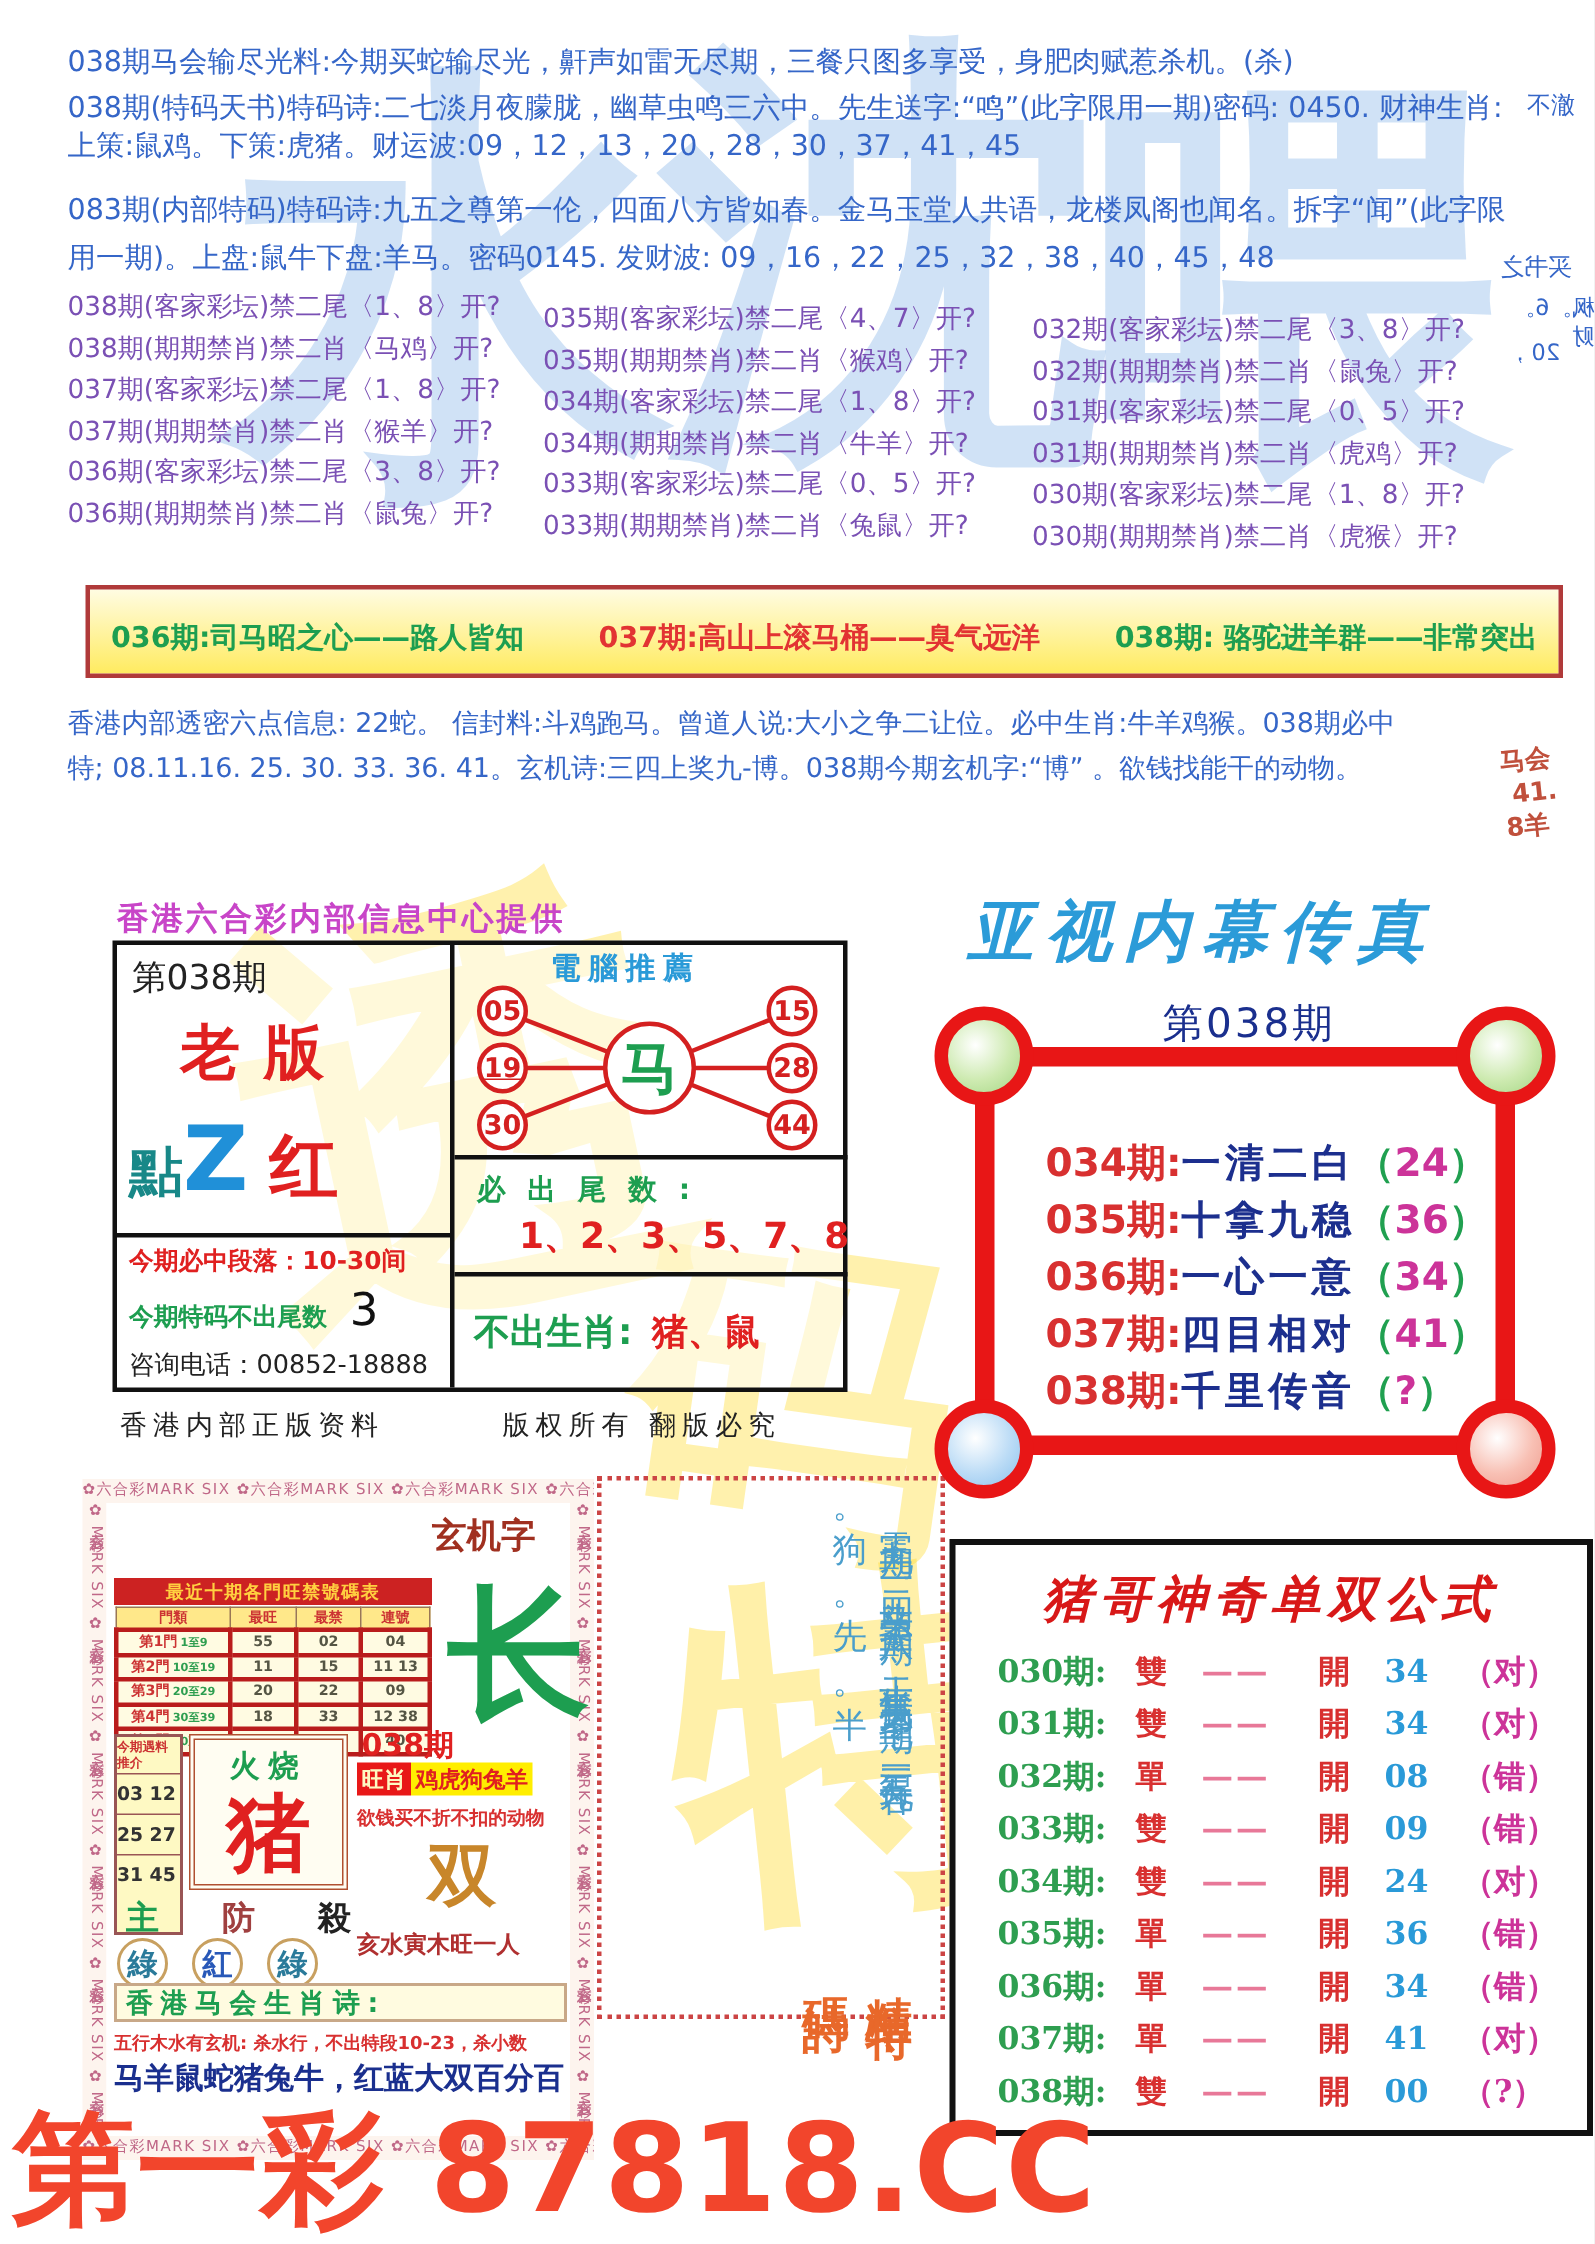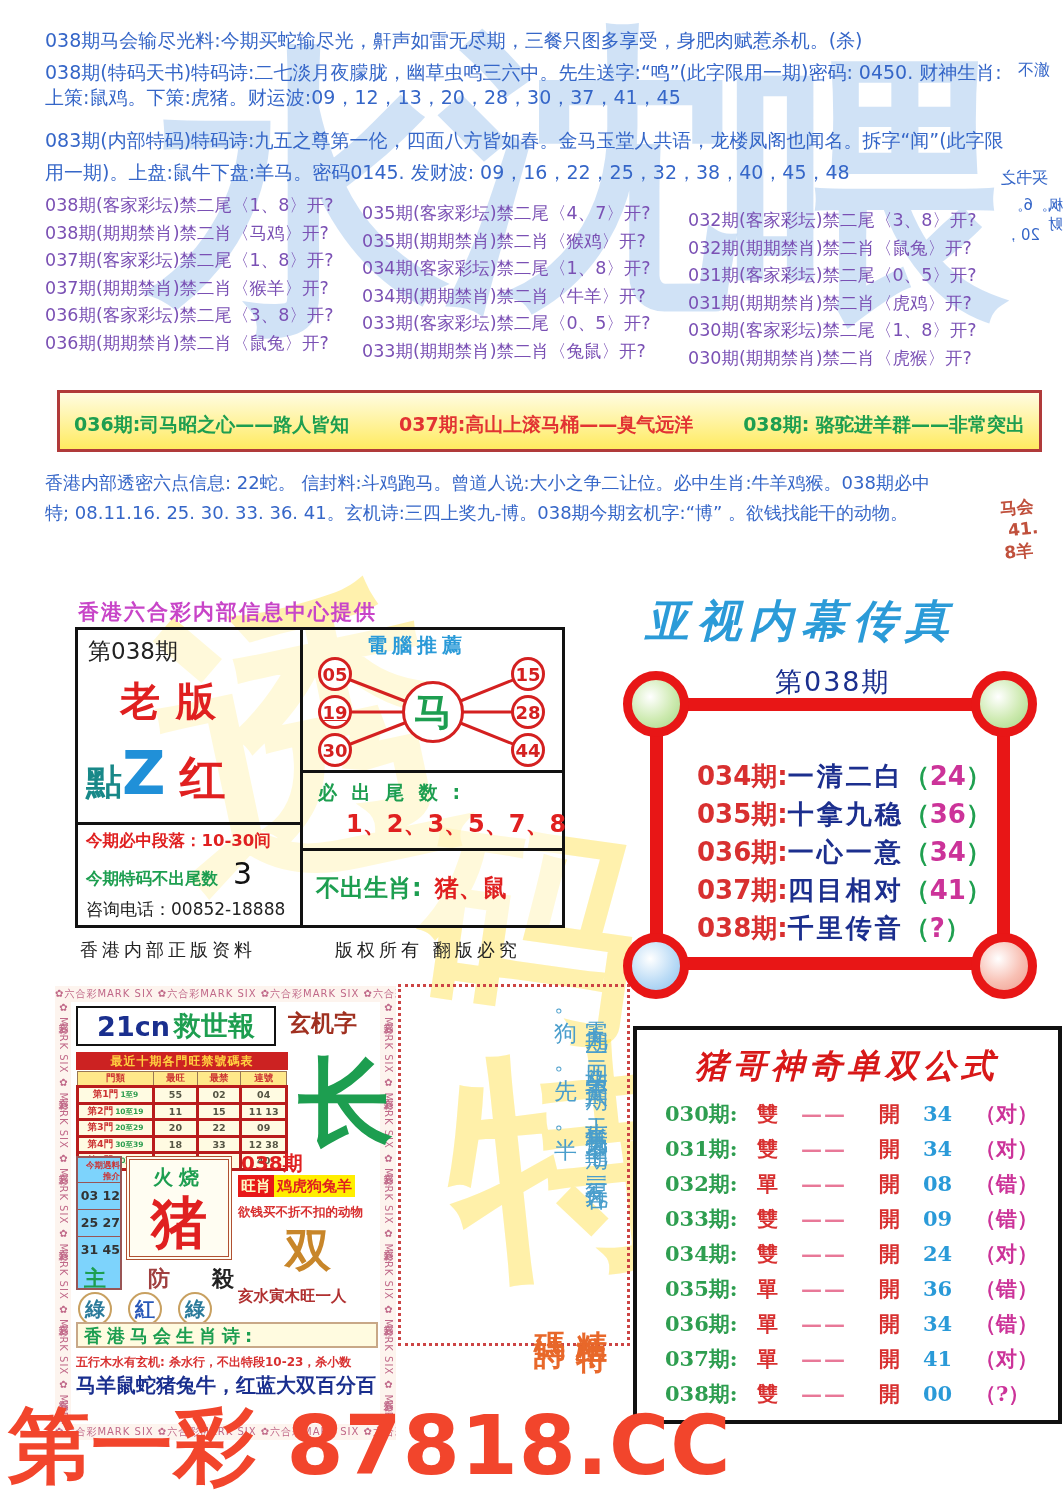--- a/index.html
+++ b/index.html
@@ -55,21 +55,21 @@
   
   .msborder{font-size:10px;color:#c06888;letter-spacing:1px;white-space:nowrap;overflow:hidden;
             line-height:16px;background:#fdf4ee;}
   .vstrip{writing-mode:vertical-rl;line-height:16px;width:16px;}
   .sv-table{border-collapse:collapse;width:212px;font-size:9.5px;}
   .sv-table th{background:#ffe88a;color:#cc3333;border:1px solid #997755;height:13px;font-weight:bold;padding:0;}
   .sv-table td{background:#fffbe2;color:#555544;border:3px solid #b91c1c;height:13.5px;text-align:center;
                font-weight:bold;padding:0;}
   .door{color:#cc3333;font-size:9.5px;font-weight:bold;}
   .range{color:#2e9e50;font-size:7.5px;margin-left:2px;}
-  .tipsbox{border:2px solid #995555;box-sizing:border-box;background:#7dd3fc;text-align:right;}
+  .tipsbox{border:2px solid #995555;box-sizing:border-box;background:#fef9c3;text-align:left;}
   .tipcell{border-top:1.5px solid #995555;font-size:12.5px;font-weight:bold;color:#333;line-height:26px;}
   .firebox{border:4px double #b05030;box-sizing:border-box;background:#fffdf2;text-align:center;}
   .badge-wang{background:#e81818;color:#fef9c3;font-size:15px;font-weight:bold;padding:2px 3px;}
   .badge-zodiac{background:#ffee00;color:#e02020;font-size:15px;font-weight:bold;padding:2px 3px;}
   .g-circle{width:34px;height:34px;border:2px solid #c8a060;border-radius:50%;display:flex;
             align-items:center;justify-content:center;font-size:20px;font-weight:bold;background:#fff;box-sizing:border-box;}
   .sxbar{border:2px solid #c8a888;background:#fffbe0;box-sizing:border-box;}
   .mirror{transform:scaleX(-1);}
 </style>
 </head>
@@ -316,24 +316,20 @@
     </div>
   </div>
 
   <div class="abs layer msborder" style="left:55px;top:986px;width:341px;height:16px;">✿六合彩MARK SIX ✿六合彩MARK SIX ✿六合彩MARK SIX ✿六合彩MARK SIX ✿六合彩MARK SIX ✿六合彩MARK SIX</div>
   <div class="abs layer msborder" style="left:55px;top:1424px;width:341px;height:16px;">✿六合彩MARK SIX ✿六合彩MARK SIX ✿六合彩MARK SIX ✿六合彩MARK SIX ✿六合彩MARK SIX ✿六合彩MARK SIX</div>
   <div class="abs layer msborder vstrip" style="left:55px;top:1002px;height:422px;">✿六合彩MARK SIX ✿六合彩MARK SIX ✿六合彩MARK SIX ✿六合彩MARK SIX ✿六合彩MARK SIX ✿六合彩MARK SIX</div>
   <div class="abs layer msborder vstrip" style="left:380px;top:1002px;height:422px;">✿六合彩MARK SIX ✿六合彩MARK SIX ✿六合彩MARK SIX ✿六合彩MARK SIX ✿六合彩MARK SIX ✿六合彩MARK SIX</div>
 
   <div class="abs layer" style="left:71px;top:1002px;width:309px;height:422px;background:#fff;">
 
-    <div class="abs" style="left:5px;top:4px;width:200px;height:40px;border:2.5px solid #111;display:flex;align-items:center;justify-content:center;box-sizing:border-box;">
-      <span style="font-size:27px;font-weight:bold;color:#1a2f8e;">21cn</span>
-      <span class="serif" style="font-size:27px;font-weight:bold;color:#1d9e50;margin-left:4px;">救世報</span>
-    </div>
     <div class="abs serif nowrap" style="left:217px;top:6px;font-size:23px;font-weight:bold;color:#a03020;">玄机字</div>
     <div class="abs serif" style="left:227px;top:38px;font-size:95px;font-weight:bold;color:#1d9e50;">长</div>
 
     <div class="abs nowrap" style="left:5px;top:50px;width:212px;height:18px;background:#cc2222;color:#ffd040;font-size:12px;font-weight:bold;text-align:center;line-height:18px;letter-spacing:1px;">最近十期各門旺禁號碼表</div>
 
     <table class="sv-table abs" style="left:5px;top:69px;">
       <tbody>
           <tr>
         <th style="width:78px;">門類</th>
         <th style="width:44px;">最旺</th>

